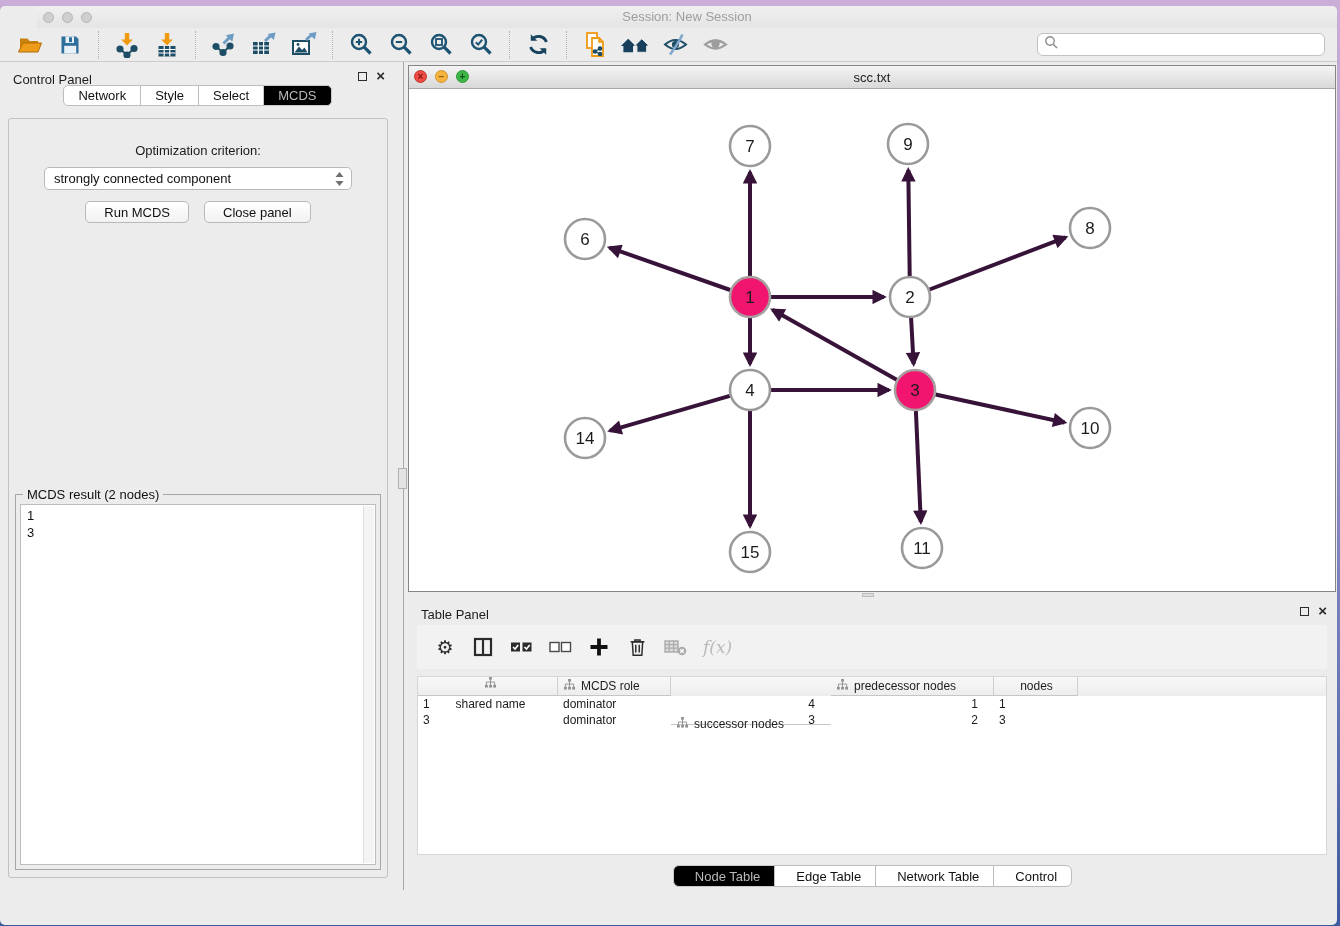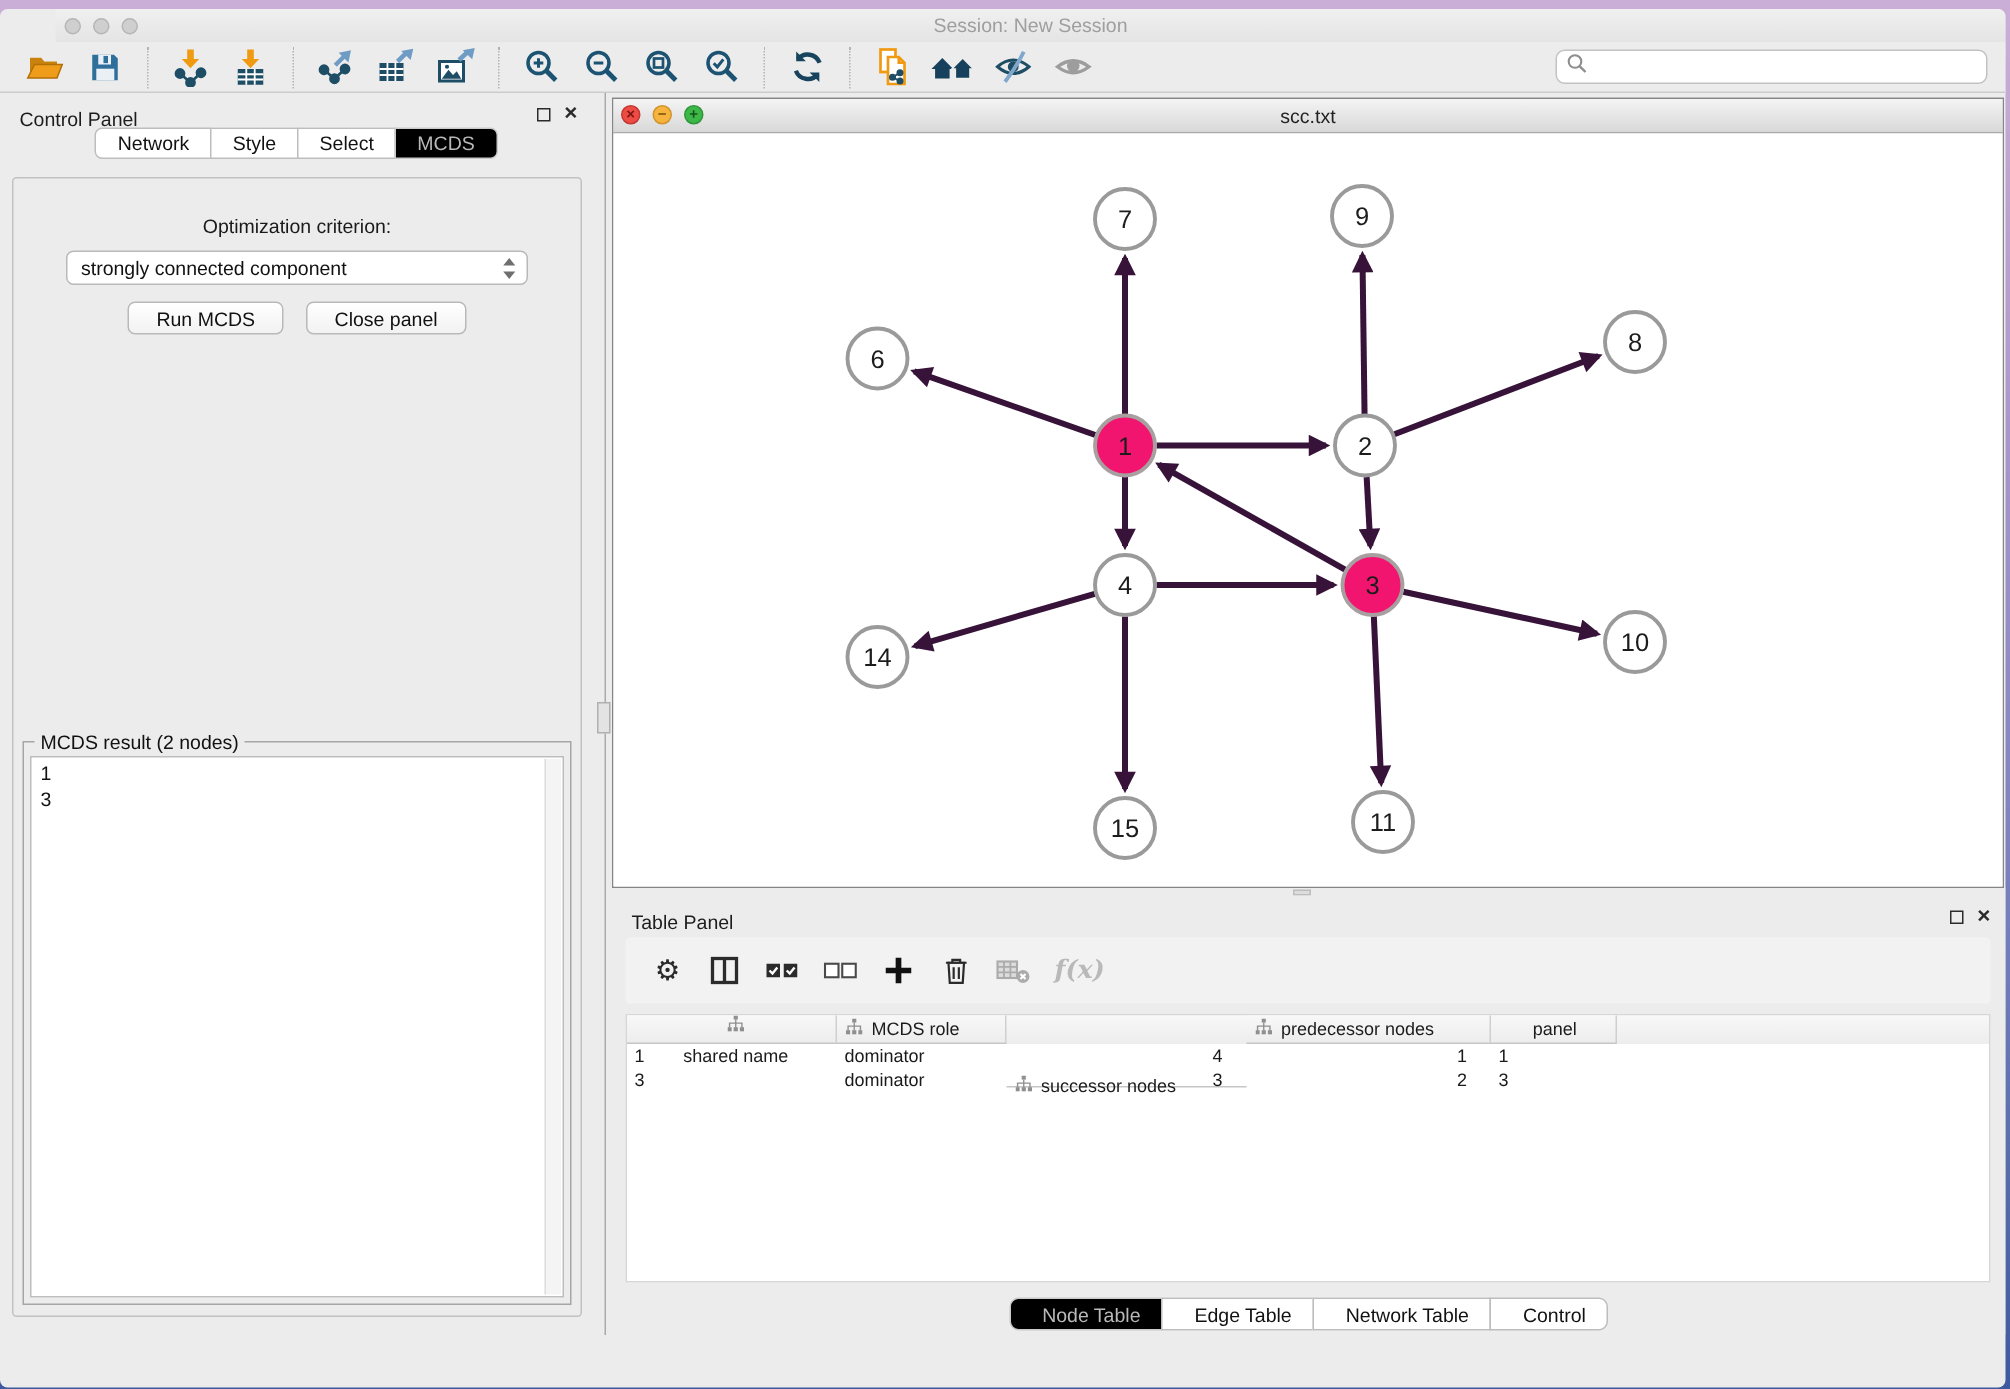--- a/index.html
+++ b/index.html
@@ -96,21 +96,21 @@
   #nw-canvas { position:absolute; left:0; top:23px; right:0; bottom:0; background:#fff; overflow:hidden; }
   #nw-canvas svg { display:block; }
   #nw-canvas text { font-family:"Liberation Sans",sans-serif; }
 
   
   #table-panel { position:absolute; left:408px; top:591px; right:0; bottom:35px; background:#ececec; }
   #tp-toolbar { position:absolute; left:9px; top:28px; width:910px; height:44px;
     background:#f2f2f2; border-radius:3px; display:flex; align-items:center; padding-left:17px; gap:16px; }
   .tp-ic { display:flex; align-items:center; justify-content:center; min-width:22px; height:24px; }
   .gear-glyph { font-size:19px; color:#2b2b2b; line-height:1; }
-  .fx { font-family:"DejaVu Serif", serif; font-style:italic; font-size:17px; color:#b9b9b9;font-weight:bold; }
+  .fx { font-family:"DejaVu Serif", serif; font-style:italic; font-size:17px; color:#b9b9b9; }
 
   #tp-table { position:absolute; left:9px; top:79px; width:910px; height:179px; background:#fff;
     border:1px solid #d6d6d6; }
   #table-header-row { display:flex; height:19px; background:linear-gradient(#f8f8f8,#ededed); }
   .th { display:flex; align-items:center; gap:6px; padding-left:6px; font-size:12px; color:#1c1c1c;
     border-right:1px solid #cfcfcf; border-bottom:1px solid #c6c6c6; background:linear-gradient(#f8f8f8,#ededed); }
   .th .th-label { flex:1; }
   .th .th-label.center { text-align:center; padding-right:4px; }
   .tr { display:flex; height:16px; }
   .td { font-size:12px; color:#1a1a1a; line-height:16px; padding:0 5px; overflow:hidden; }
@@ -526,21 +526,21 @@
                     <rect x="4.5" y="0" width="3" height="3"></rect>
                     <rect x="0" y="8.5" width="3" height="3"></rect>
                     <rect x="4.5" y="8.5" width="3" height="3"></rect>
                     <rect x="9" y="8.5" width="3" height="3"></rect>
                   </g>
                   <path d="M6 3 v2.5 M1.5 8.5 V5.5 h9 v3 M6 5.5 v3" stroke="#8f8f8f" fill="none"></path>
                 </svg></span>
               <span class="th-label">predecessor nodes</span>
             </div>
             <div class="th" style="width: 84px;">
-              <span class="th-label center">panel</span>
+              <span class="th-label center">nodes</span>
             </div>
           </div>
       <div id="table-body">
             <div class="tr">
               <div class="td left" style="width: 140px;">1</div>
               <div class="td left" style="width: 113px;">dominator</div>
               <div class="td right" style="width: 160px;">4</div>
               <div class="td right" style="width: 163px;">1</div>
               <div class="td left" style="width: 84px;">1</div>
             </div>

